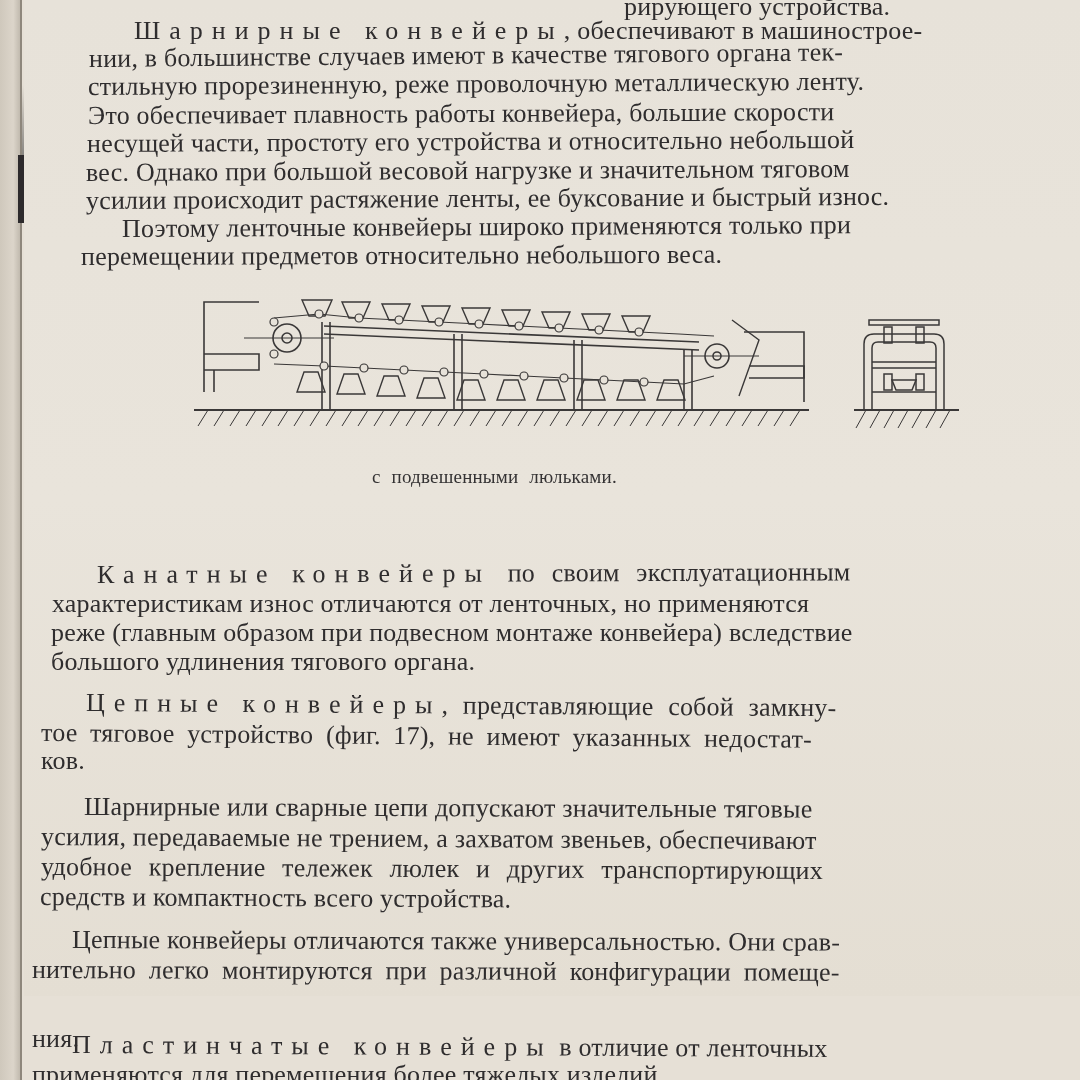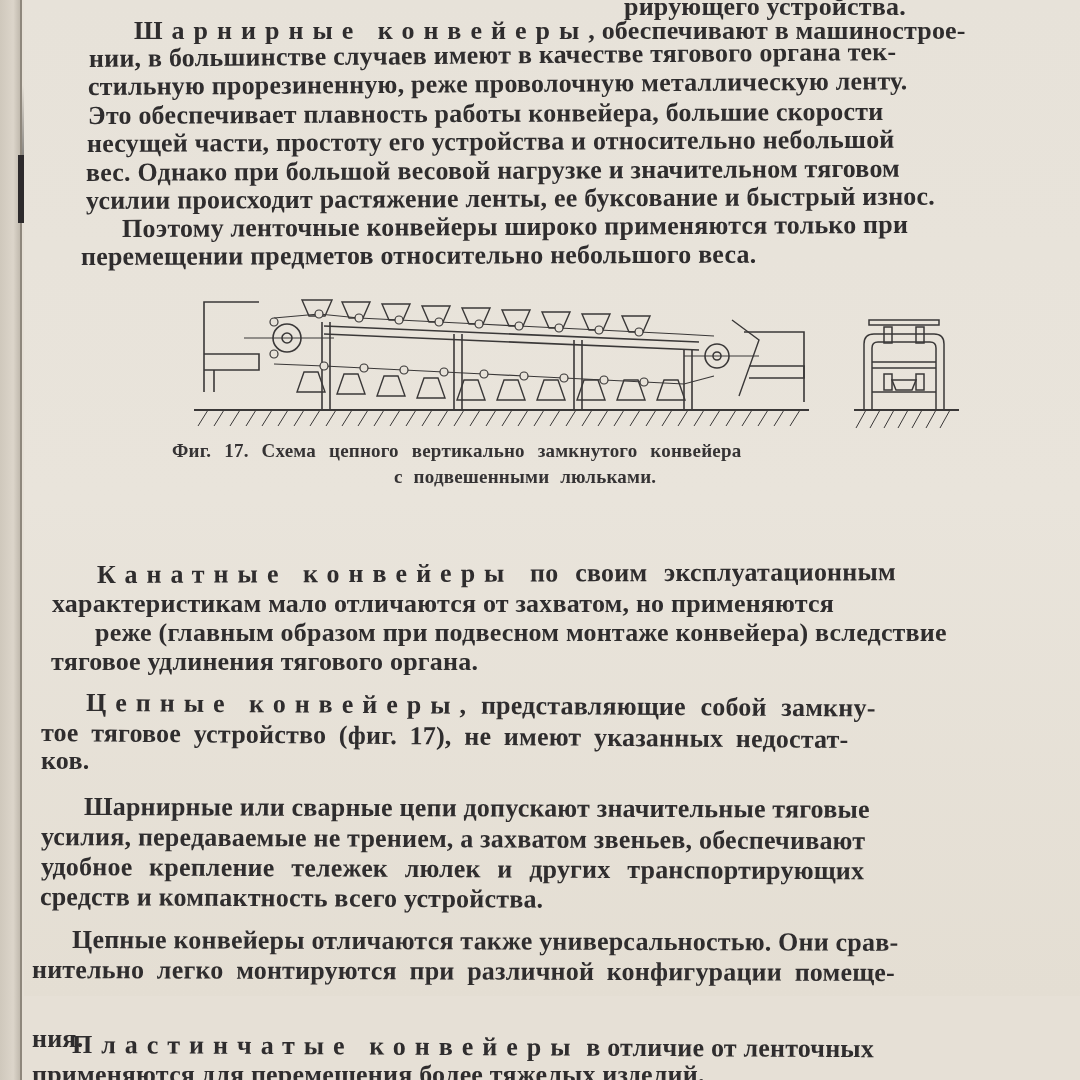--- a/index.html
+++ b/index.html
@@ -20,21 +20,20 @@
   .bookmark {
     position: absolute; left: 18px; top: 155px; width: 16px; height: 68px; background: #2d2a2c;
   }
   .bookmark-shadow {
     position: absolute; left: 22px; top: 85px; width: 8px; height: 70px;
     background: linear-gradient(180deg, rgba(60,60,60,0) 0%, rgba(60,60,60,.55) 100%);
   }
   .page {
     position: absolute; left: 24px; top: 0; width: 1056px; height: 996px;
     background: linear-gradient(180deg, #e7e2d9 0%, #e9e4db 50%, #e4ded3 100%);
-    font-weight: bold;
   }
   .line {
     position: absolute; white-space: nowrap;
     font-size: 26px; letter-spacing: 0.2px; color: #2f2d2e;
     transform-origin: left center;
   }
   .sp { letter-spacing: 9px; }
   .cap { font-size: 19px; color: #353334; }
   .figure { position: absolute; left: 160px; top: 292px; }
 </style>
@@ -161,29 +160,28 @@
         <rect x="732" y="82" width="8" height="16"></rect>
       <path d="M708,88 h24 l-4,10 h-16 z"></path>
       <line x1="688" y1="100" x2="752" y2="100"></line>
       <line x1="670" y1="118" x2="775" y2="118" stroke-width="1.8"></line>
     </g>
     <g stroke-width="1">
       <path d="M672,136 l10,-18 M686,136 l10,-18 M700,136 l10,-18 M714,136 l10,-18 M728,136 l10,-18 M742,136 l10,-18 M756,136 l10,-18"></path>
     </g>
   </svg>
 
-  <div class="line cap" style="left:148px; top:440px; word-spacing:8px;">Фиг. 17. Схема цепного вертикально замкнутого конвейера</div>
-  <div class="line cap" style="left:370px; top:466px; word-spacing:6px;">с подвешенными люльками.</div>
+  <div class="line cap" style="left:348px; top:466px; word-spacing:6px;">с подвешенными люльками.</div>
 
   <div class="line" style="left:73px; top:560px; transform:rotate(-0.2deg);">
     <span class="sp">Канатные конвейеры</span><span style="word-spacing:10px;"> по своим эксплуатационным</span>
   </div>
-  <div class="line" style="left:28px; top:589px;">характеристикам мало отличаются от захватом, но применяются</div>
-  <div class="line" style="left:27px; top:618px;margin-left:44px;">реже (главным образом при подвесном монтаже конвейера) вследствие</div>
-  <div class="line" style="left:27px; top:647px;">тяговое удлинения тягового органа.</div>
+  <div class="line" style="left:28px; top:589px;">характеристикам износ отличаются от ленточных, но применяются</div>
+  <div class="line" style="left:27px; top:618px;">реже (главным образом при подвесном монтаже конвейера) вследствие</div>
+  <div class="line" style="left:27px; top:647px;">большого удлинения тягового органа.</div>
 
   <div class="line" style="left:62px; top:688px; transform:rotate(0.4deg);">
     <span class="sp">Цепные конвейеры</span><span style="word-spacing:8px;">, представляющие собой замкну-</span>
   </div>
   <div class="line" style="left:17px; top:718px; transform:rotate(0.5deg); word-spacing:6px;">тое тяговое устройство (фиг. 17), не имеют указанных недостат-</div>
   <div class="line" style="left:17px; top:746px;text-align:center;">ков.</div>
 
   <div class="line" style="left:60px; top:792px; transform:rotate(0.2deg);">Шарнирные или сварные цепи допускают значительные тяговые</div>
   <div class="line" style="left:17px; top:822px; transform:rotate(0.3deg);">усилия, передаваемые не трением, а захватом звеньев, обеспечивают</div>
   <div class="line" style="left:17px; top:852px; transform:rotate(0.3deg); word-spacing:10px;">удобное крепление тележек люлек и других транспортирующих</div>

